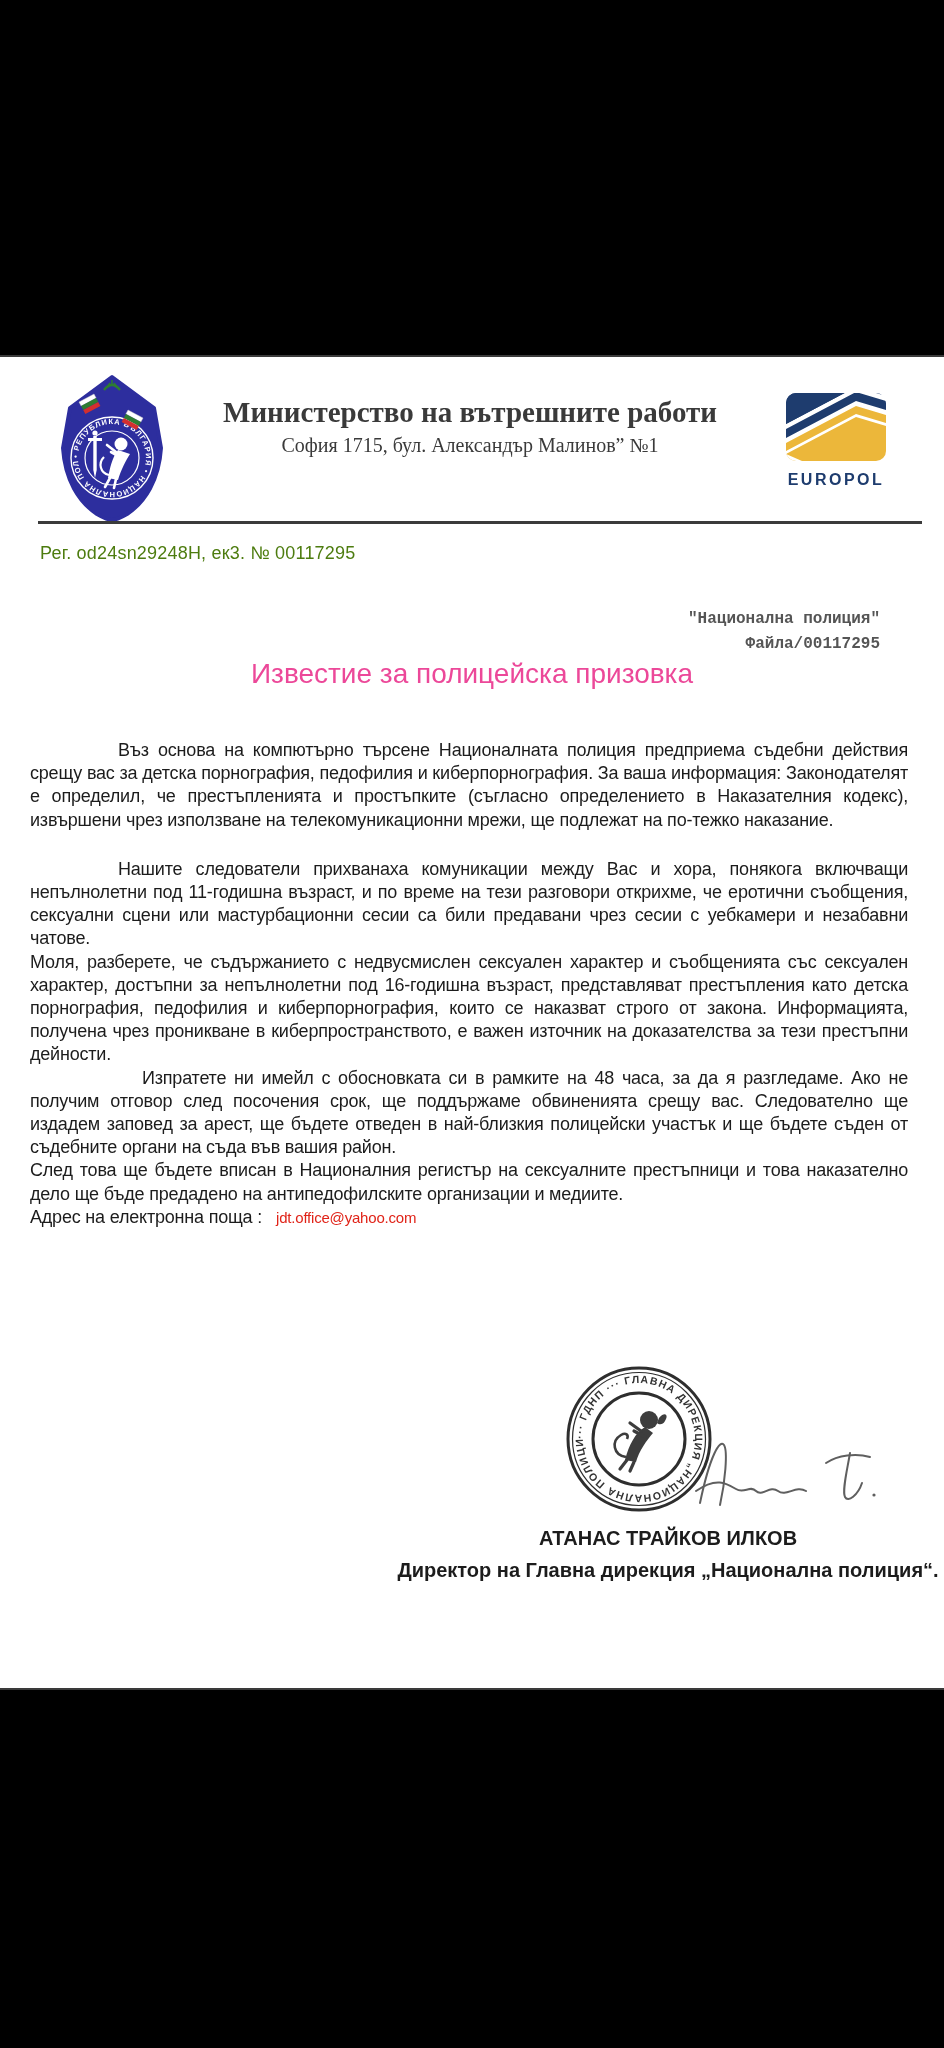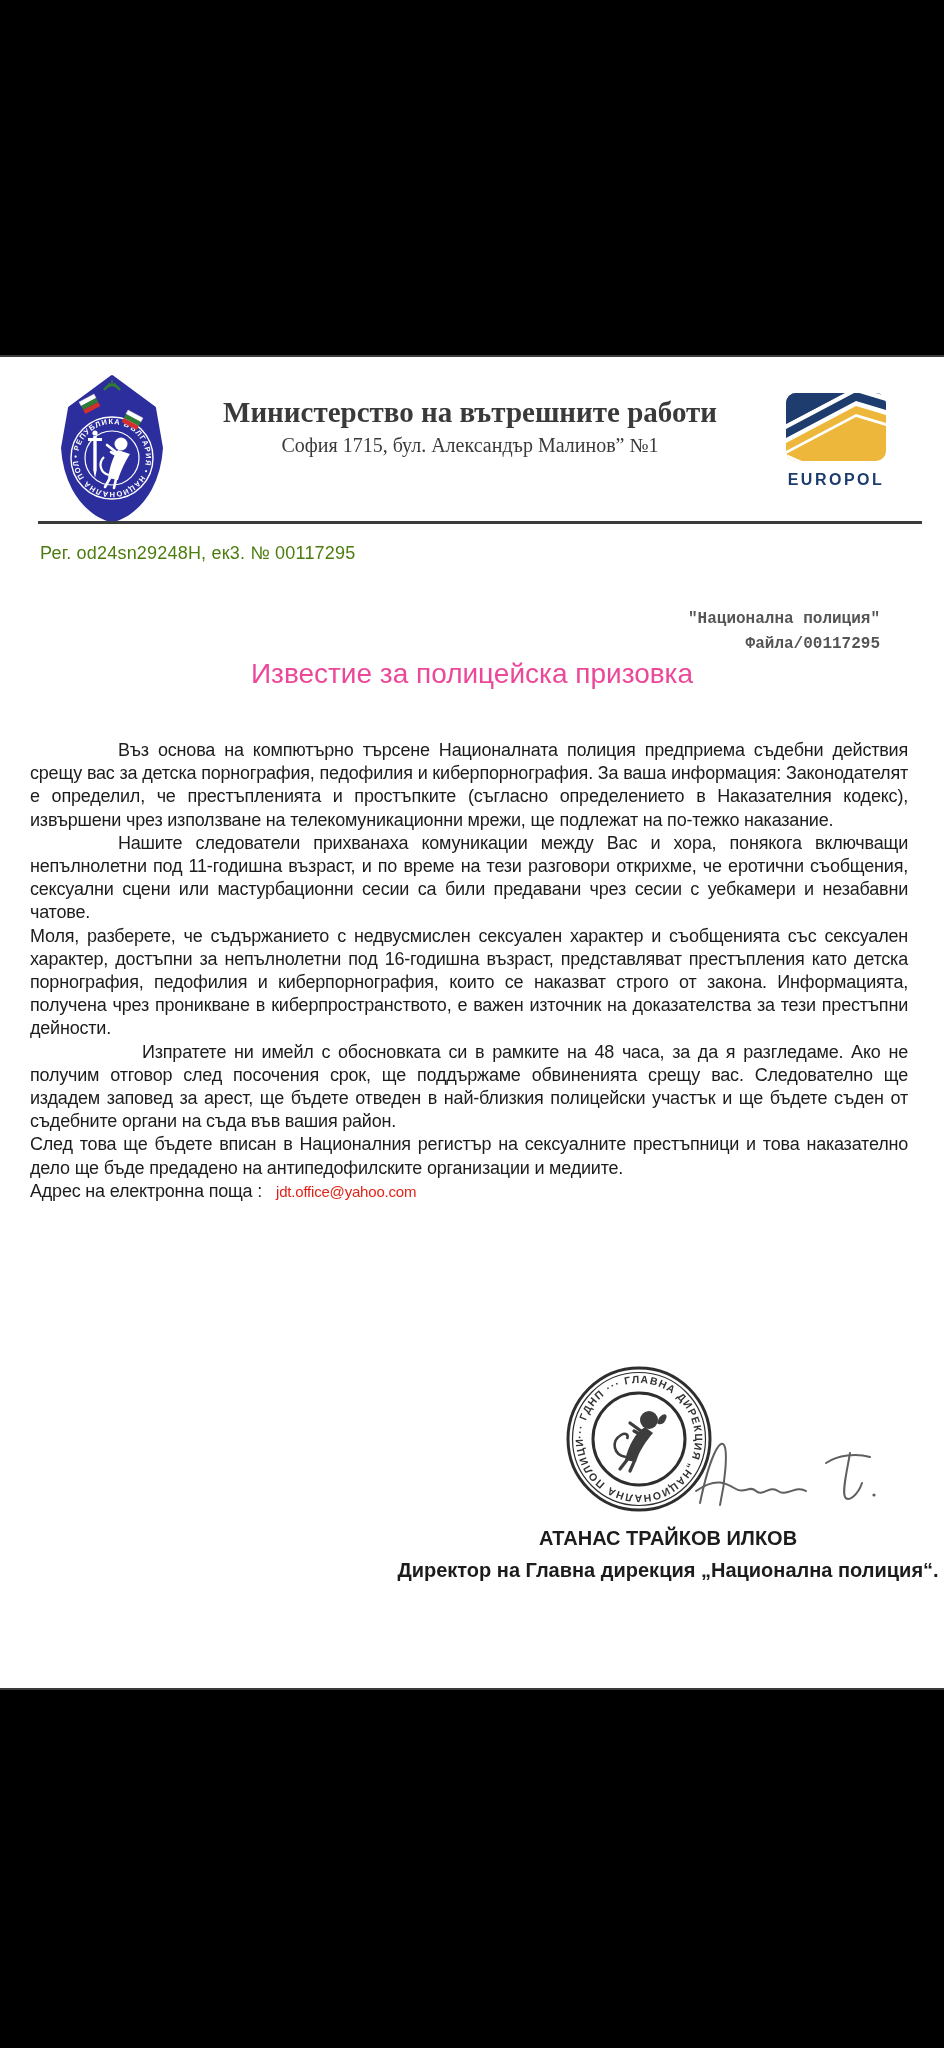--- a/index.html
+++ b/index.html
@@ -32,21 +32,21 @@
     font-family:"Liberation Mono",monospace;font-weight:bold;font-size:16px;line-height:25px;color:#555;}
   
   .doc-title{position:absolute;left:0;right:0;top:301px;text-align:center;
     font-size:28px;color:#ec4899;font-weight:normal;margin:0;}
   
   .body-text{position:absolute;left:30px;right:36px;top:382px;
     font-size:18px;line-height:23.2px;color:#1c1c1c;text-align:justify;letter-spacing:-0.2px;}
   .body-text p{margin:0;}
   .body-text p.indent-sm{text-indent:88px;}
   .body-text p.indent-lg{text-indent:112px;}
-  .body-text p.gap-after{}
+  .body-text p.gap-after{margin-bottom:26px;}
   .closing-line{margin-top:30px;}
   .email-line{margin-top:24px;text-align:left;}
   .email-address{color:#e02318;margin-left:14px;font-size:15px;}
   
   .stamp{position:absolute;left:563px;top:1006px;width:152px;height:152px;}
   .sig{position:absolute;left:692px;top:1078px;width:198px;height:80px;}
   .name-block{position:absolute;left:356px;top:1166px;width:624px;text-align:center;color:#1c1c1c;}
   .name-block .sig-name{font-size:20px;font-weight:bold;line-height:30px;}
   .name-block .sig-role{font-size:20px;font-weight:bold;line-height:30px;margin-top:2px;}
 </style>

